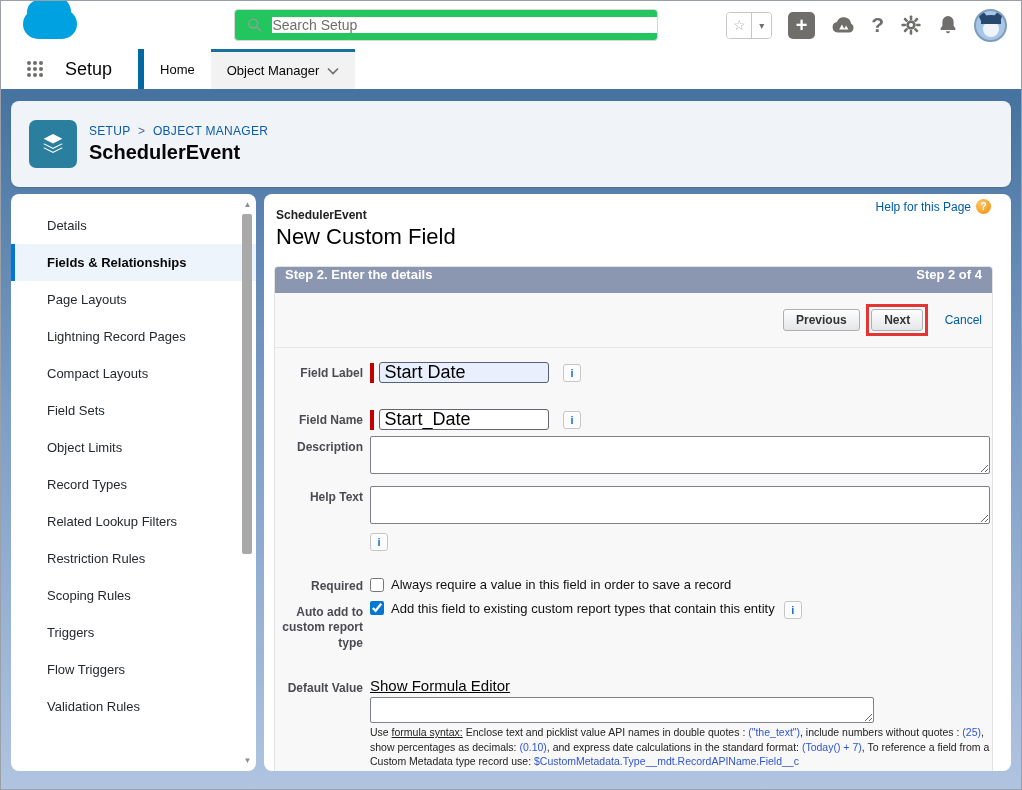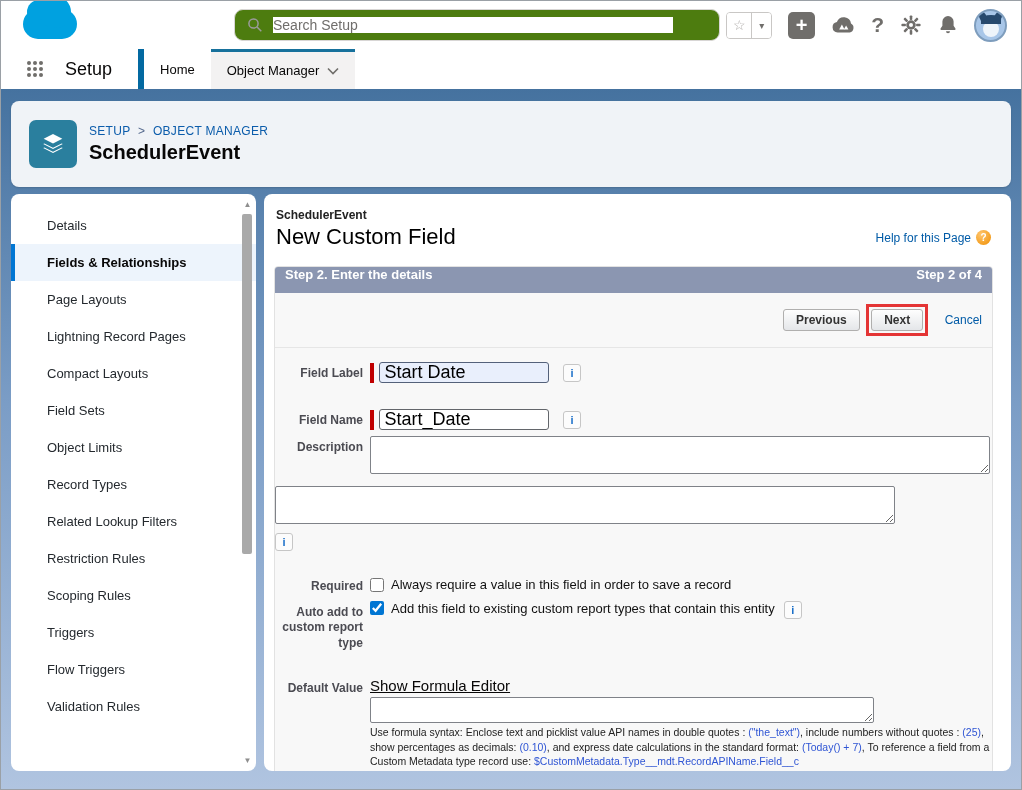--- a/index.html
+++ b/index.html
@@ -7,21 +7,21 @@
   body {
     font-family: "Liberation Sans", sans-serif;
     background:#fff; position:relative; overflow:hidden;
     border:1px solid #9aa0a6;
   }
   
   .topbar { position:absolute; top:0; left:0; right:0; height:48px; background:#fff; }
   .cloud { position:absolute; left:22px; top:8px; width:54px; height:30px; background:#00a1e0; border-radius:20px; }
   .cloud::before { content:""; position:absolute; left:4px; top:-9px; width:24px; height:24px; background:#00a1e0; border-radius:50%; }
   .cloud::after  { content:""; position:absolute; right:6px; top:-13px; width:32px; height:32px; background:#00a1e0; border-radius:50%; }
-  .search-wrap { position:absolute; left:233px; top:8px; width:486px; height:32px; border:1px solid #d8d6d5; border-radius:9px; background:#4d7c0f; display:flex; align-items:center; padding-left:12px; }
+  .search-wrap { position:absolute; left:233px; top:8px; width:424px; height:32px; border:1px solid #d8d6d5; border-radius:4px; background:#22c55e; display:flex; align-items:center; padding-left:12px; }
   .search-wrap input { border:none; outline:none; font-size:14px; color:#3e3e3c; width:400px; margin-left:10px; font-family:"Liberation Sans",sans-serif; }
   .search-wrap input::placeholder { color:#706e6b; }
   .top-icons { position:absolute; right:14px; top:7px; height:34px; display:flex; align-items:center; gap:16px; }
   .fav-group { display:flex; border:1px solid #c9c7c5; border-radius:4px; height:27px; overflow:hidden; }
   .fav-star, .fav-caret { background:#fff; border:none; width:24px; display:flex; align-items:center; justify-content:center; color:#b0adab; font-size:14px; cursor:pointer; }
   .fav-caret { border-left:1px solid #c9c7c5; width:20px; color:#706e6b; font-size:10px; }
   .icon-btn { background:none; border:none; color:#706e6b; display:flex; align-items:center; justify-content:center; cursor:pointer; }
   .plus-btn { width:27px; height:27px; background:#706e6b; border-radius:5px; color:#fff; font-size:20px; font-weight:bold; line-height:25px; text-align:center; border:none; cursor:pointer; }
   .qmark { font-size:21px; font-weight:bold; color:#706e6b; }
   .avatar { width:33px; height:33px; border-radius:50%; background:#a8c6e8; border:2px solid #7e9dbd; position:relative; overflow:hidden; cursor:pointer; }
@@ -58,21 +58,21 @@
   .side-item { height:37px; line-height:37px; padding-left:36px; font-size:13px; color:#24292e; cursor:pointer; white-space:nowrap; }
   .side-item.active { background:#edf4fc; border-left:4px solid #0176d3; padding-left:32px; font-weight:bold; color:#080707; }
   .sb-track { position:absolute; top:4px; bottom:4px; right:2px; width:13px; }
   .sb-arrow { position:absolute; left:0; width:13px; height:13px; font-size:8px; color:#8e8e8e; text-align:center; line-height:13px; cursor:pointer; }
   .sb-arrow.up { top:0; } .sb-arrow.down { bottom:0; }
   .sb-thumb { position:absolute; left:1px; top:16px; width:10px; height:340px; background:#a9a9a9; border-radius:2px; cursor:grab; }
   
   .main-panel { flex:1; background:#fff; border-radius:8px; position:relative; padding:14px 16px 0 10px; overflow:hidden; }
   .ctx-title { font-size:12px; font-weight:bold; color:#222; margin-left:2px; }
   .page-title { font-size:22px; color:#000; margin-left:2px; margin-top:2px; }
-  .help-page { position:absolute; right:20px; top:36px; font-size:12px; color:#015ba7; text-decoration:none; display:flex; align-items:center; gap:5px; cursor:pointer; }
+  .help-page { position:absolute; right:20px; top:5px; font-size:12px; color:#015ba7; text-decoration:none; display:flex; align-items:center; gap:5px; cursor:pointer; }
   .help-badge { width:15px; height:15px; border-radius:50%; background:radial-gradient(circle at 35% 30%, #ffc66e, #ef8d00); color:#fff; font-size:10px; font-weight:bold; text-align:center; line-height:15px; }
   .step-box { margin-top:16px; margin-right:2px; border:1px solid #e2e2e2; border-radius:4px; background:#f8f8f8; }
   .step-head { height:26px; background:#8b96b1; border-radius:3px 3px 0 0; display:flex; align-items:flex-start; justify-content:space-between; padding:0 10px; color:#fff; font-size:13px; font-weight:bold; }
   .btn-row { padding:11px 10px; text-align:right; }
   .btn-row.top { border-bottom:1px solid #e6e6e6; }
   .sf-btn { background:linear-gradient(#fefefe,#e4e6e9); border:1px solid #b0afae; border-radius:3px; padding:3px 12px; font-size:12px; font-weight:bold; color:#333; cursor:pointer; margin-left:6px; font-family:"Liberation Sans",sans-serif; }
   .annotation { display:inline-block; border:3px solid #e43535; padding:2px; margin-left:2px; }
   .annotation .sf-btn { margin-left:0; }
   .cancel-link { color:#015ba7; font-size:12px; text-decoration:none; margin-left:12px; cursor:pointer; }
   
@@ -86,21 +86,21 @@
   textarea { border:1px solid #7f8288; border-radius:2px; font-family:"Liberation Sans",sans-serif; font-size:13px; padding:2px 4px; background:#fff; resize:both; }
   .ta-big { width:620px; height:38px; }
   .ta-small { width:504px; height:26px; display:block; }
   .ta-info { margin-top:5px; margin-left:0; }
   .cb-line { font-size:13px; color:#111; display:flex; align-items:center; gap:7px; }
   .cb-line input[type=checkbox] { width:14px; height:14px; accent-color:#0176d3; cursor:pointer; }
   .row-required { margin-bottom:6px; }
   .row-autoadd { margin-bottom:26px; }
   .sfe-link { font-size:15px; color:#080707; text-decoration:underline; cursor:pointer; display:inline-block; margin-bottom:3px; }
   .syntax { width:624px; font-size:10.5px; line-height:1.35; color:#222; margin-top:2px; }
-  .s-underline { }
+  .s-underline { text-decoration:underline; }
   .s-blue { color:#2f55d4; }
 </style>
 </head>
 <body>
 
 <div class="topbar">
   <div class="cloud"></div>
 
   <div class="search-wrap">
     <svg width="16" height="16" viewBox="0 0 16 16">
@@ -262,20 +262,21 @@
               <span class="info-btn">i</span>
             </div>
           </div>
 
           <div class="frow" style="margin-bottom:8px;">
             <div class="flabel">Description</div>
             <div><textarea class="ta-big" style=""></textarea></div>
           </div>
 
           <div class="frow" style="margin-bottom:24px;">
+            <div class="flabel">Help Text</div>
             <div>
               <textarea class="ta-big" style=""></textarea>
               <div><span class="info-btn ta-info">i</span></div>
             </div>
           </div>
 
           <div class="frow row-required">
             <div class="flabel">Required</div>
             <div class="cb-line">
               <input type="checkbox" style="">

